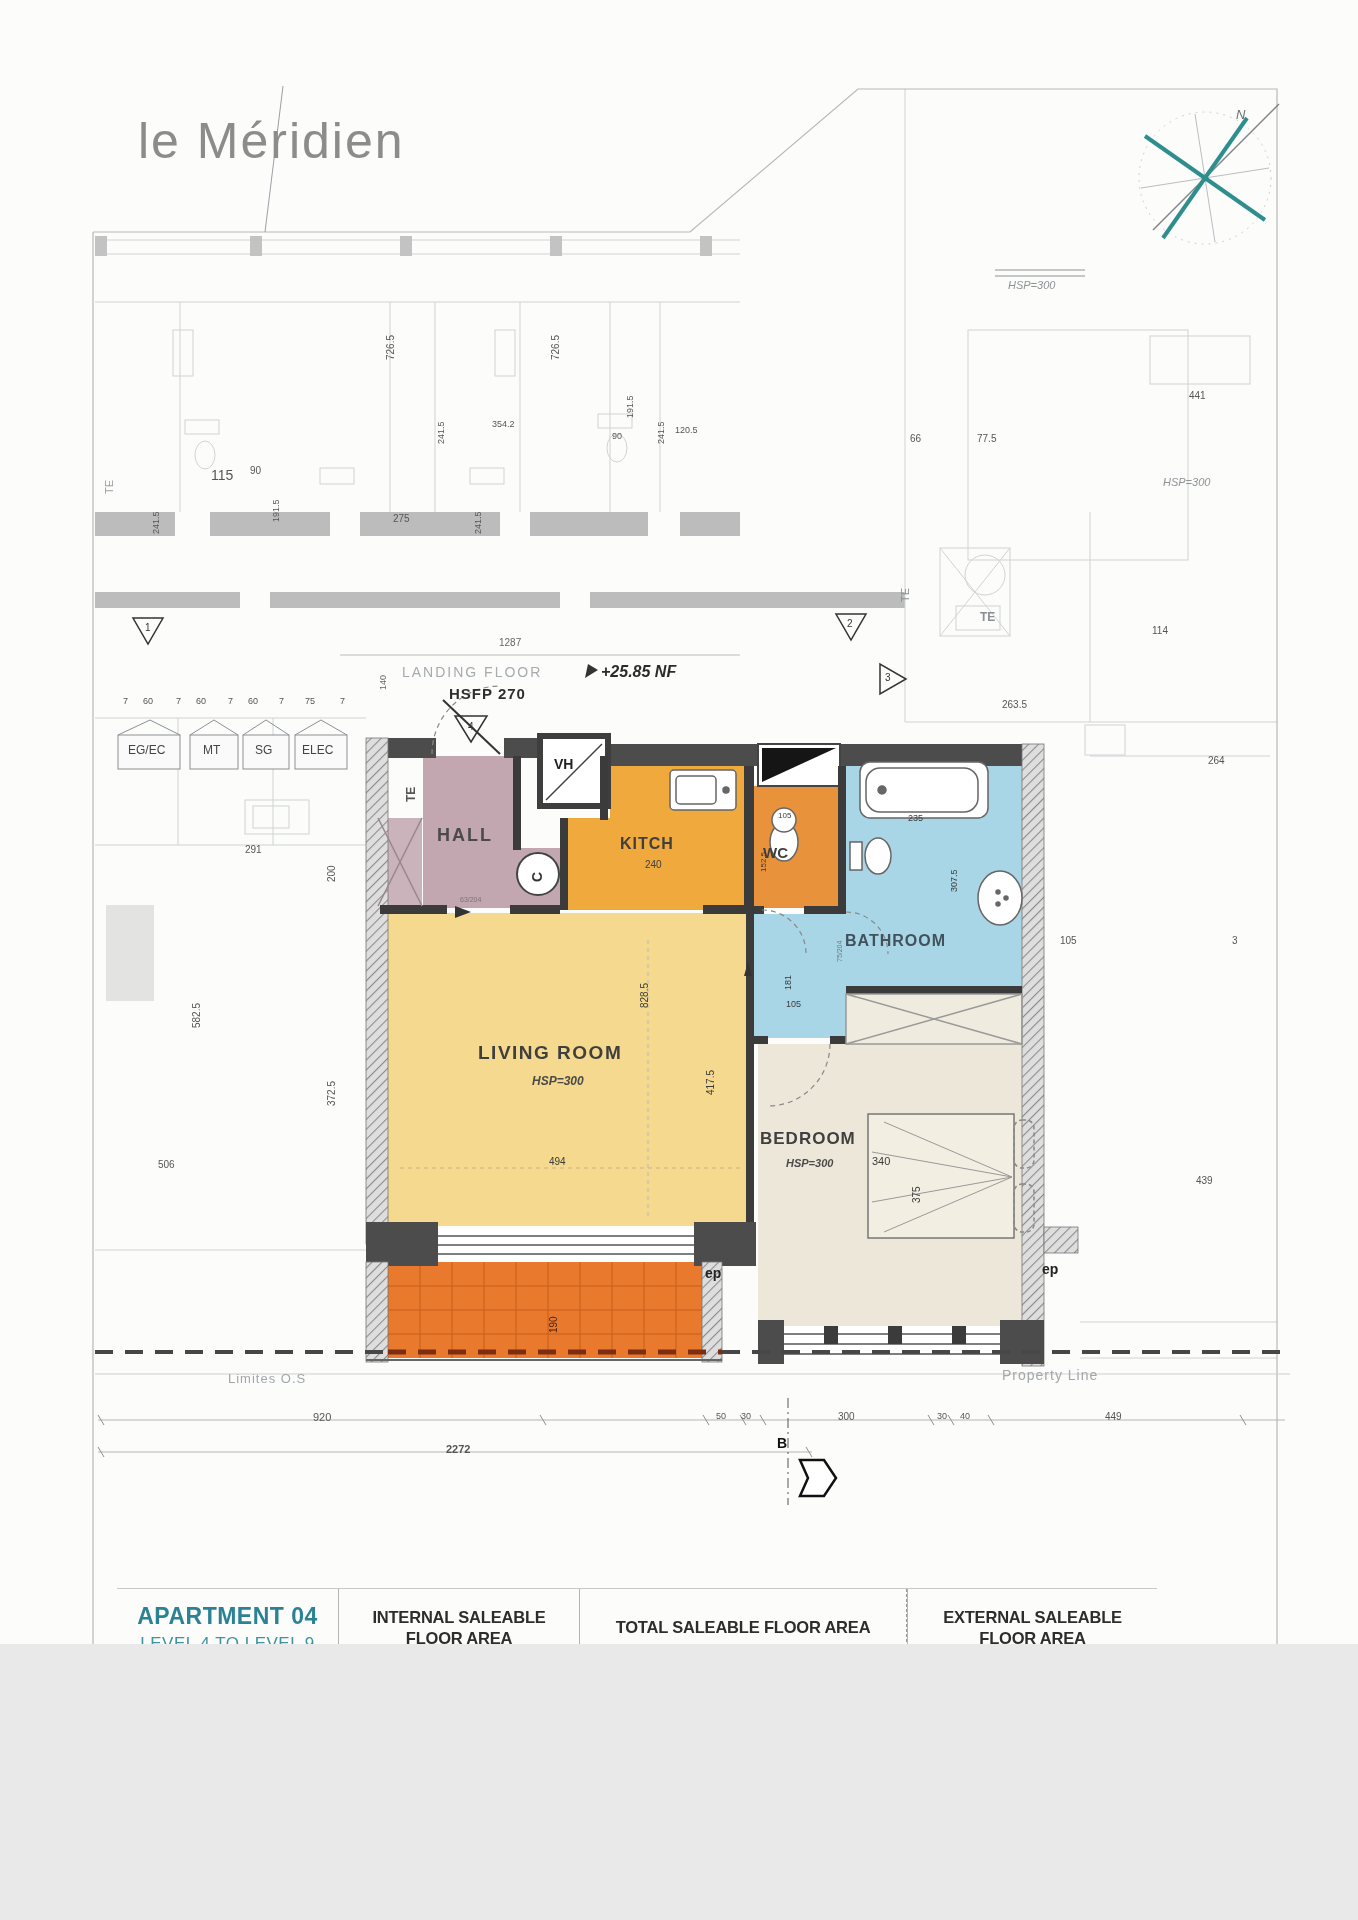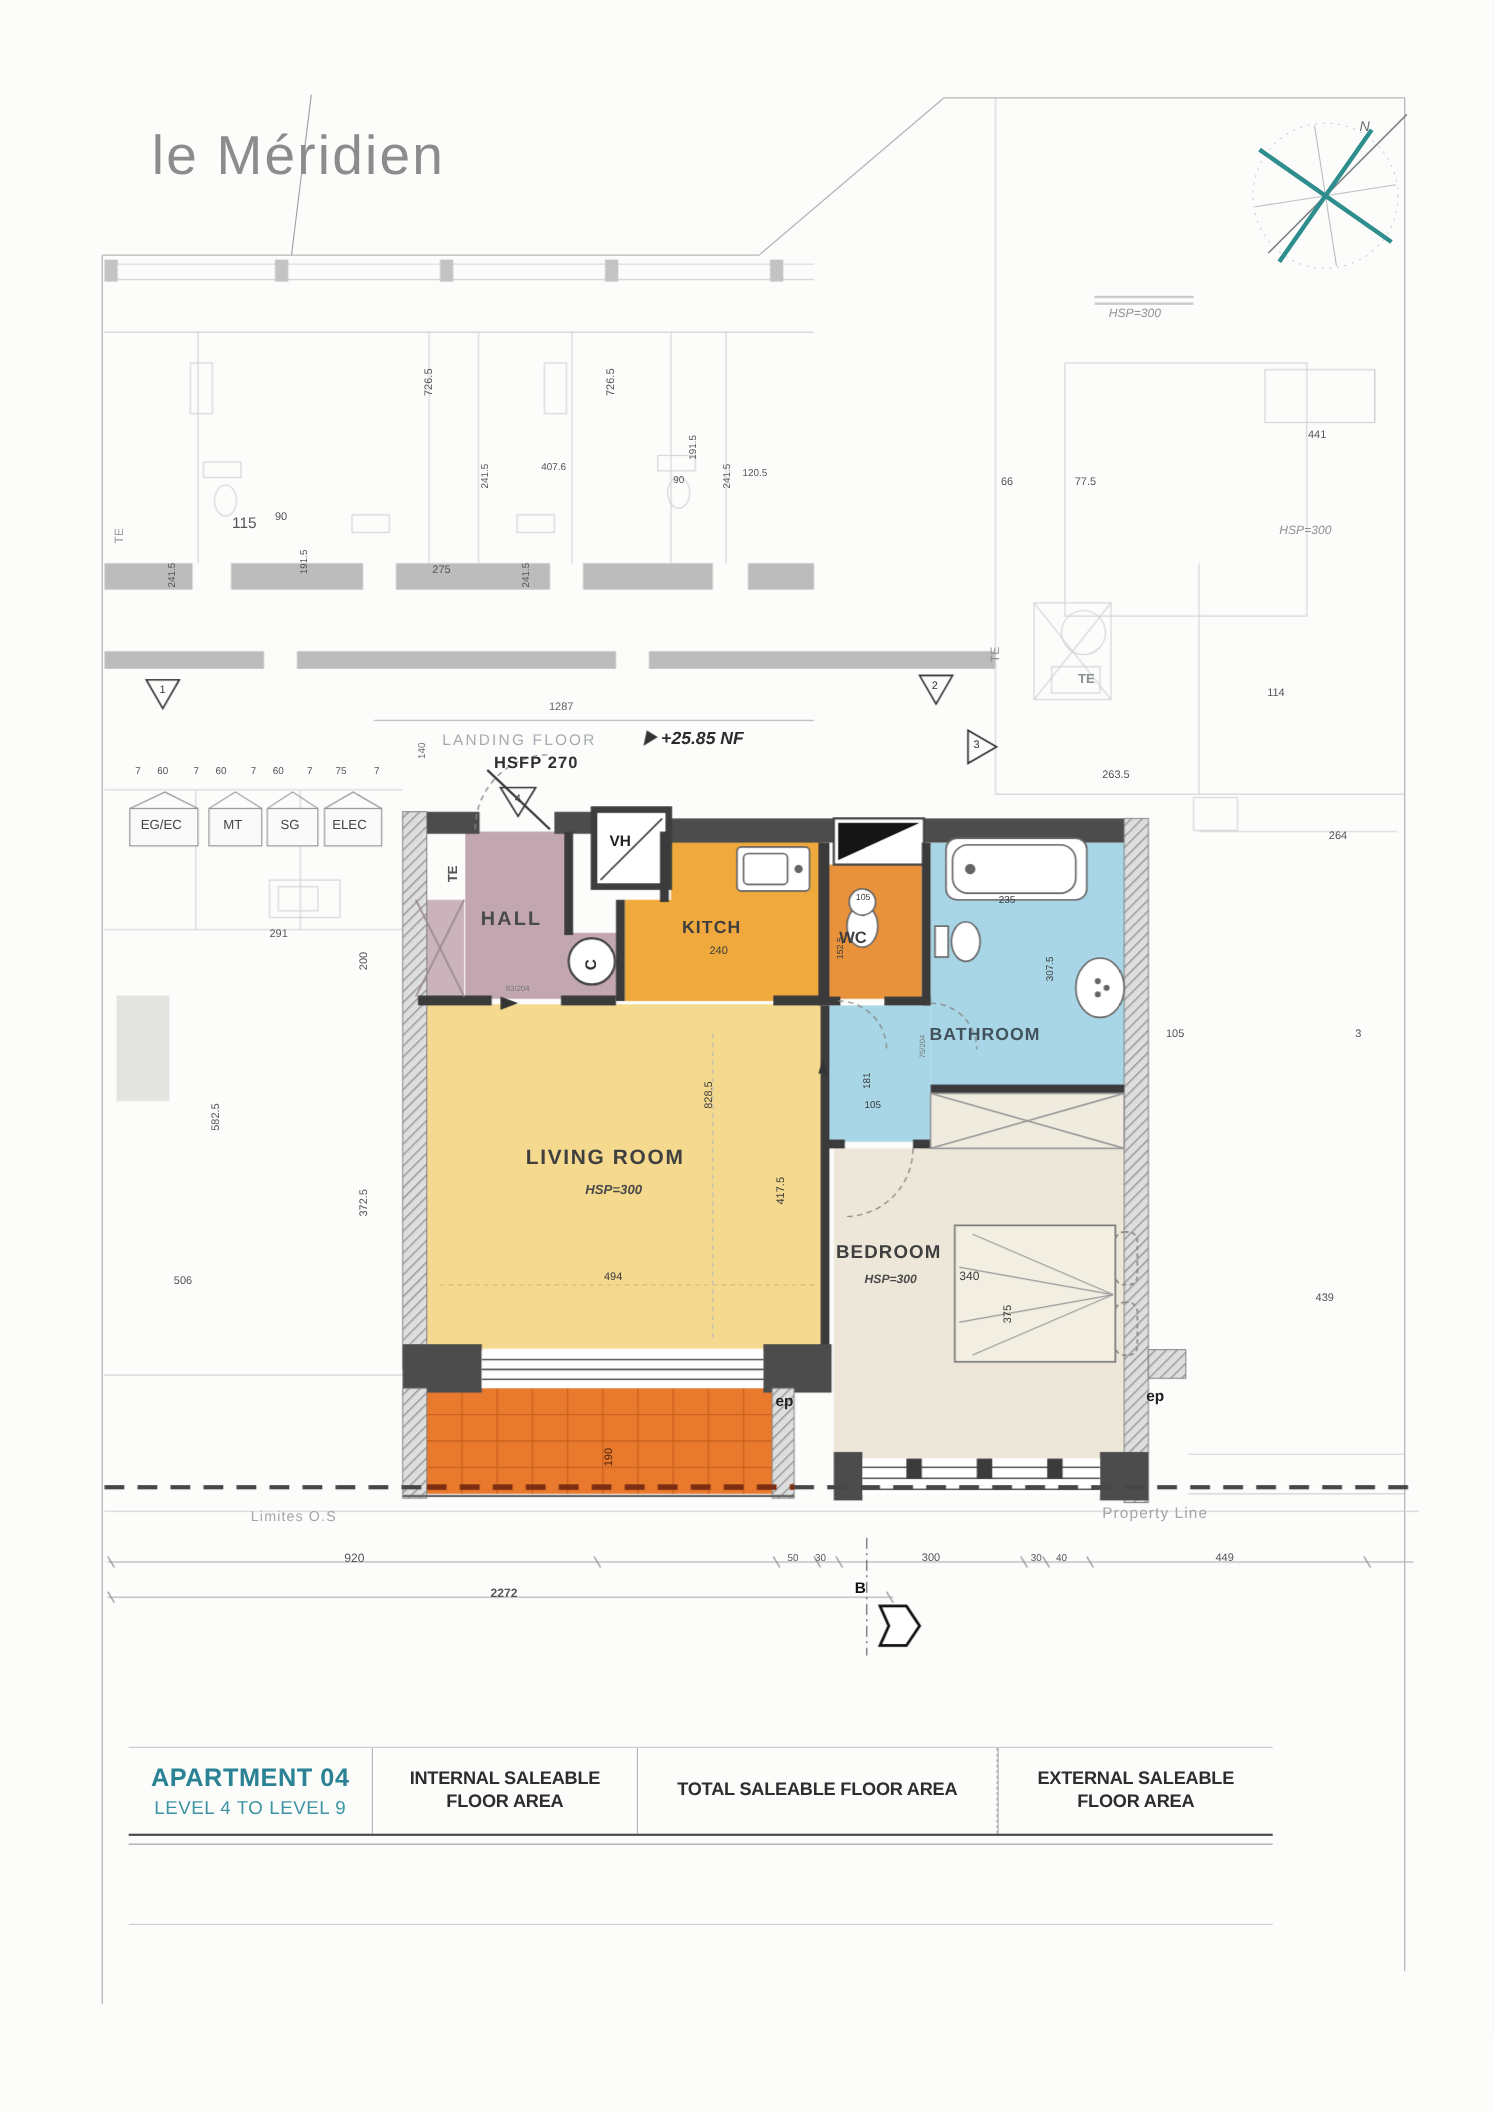--- a/index.html
+++ b/index.html
@@ -1,16 +1,16 @@
 <!DOCTYPE html>
 <html><head>
 <meta charset="utf-8">
 <style>
   html,body{margin:0;padding:0;background:#e9e9e9;}
-  #sheet{position:relative;width:1358px;height:1920px;background:#fcfcfb;overflow:hidden;
+  #sheet{position:relative;width:1358px;height:1644px;background:#fcfcfb;overflow:hidden;
          font-family:"Liberation Sans",sans-serif;}
   #plan-svg{position:absolute;left:0;top:0;}
   
   #logo{position:absolute;left:138px;top:112px;font-size:50px;color:#8c8c8c;
         letter-spacing:2px;font-weight:400;}
   
   .lbl{position:absolute;font-family:"Liberation Sans",sans-serif;color:#555;
        font-size:11px;white-space:nowrap;transform-origin:0 0;line-height:1;}
   
   #area-table{position:absolute;left:117px;top:1588px;width:1040px;
@@ -350,21 +350,21 @@
       <div class="lbl" style="left: 104px; top: 494px; font-size: 11px; color: rgb(154, 160, 166); transform: rotate(-90deg);">TE</div>
       <div class="lbl" style="left: 386px; top: 360px; font-size: 10px; transform: rotate(-90deg);">726.5</div>
       <div class="lbl" style="left: 551px; top: 360px; font-size: 10px; transform: rotate(-90deg);">726.5</div>
       <div class="lbl" style="left: 163px; top: 468px; font-size: 14px; margin-left: 48px;">115</div>
       <div class="lbl" style="left: 250px; top: 466px; font-size: 10px;">90</div>
       <div class="lbl" style="left: 272px; top: 522px; font-size: 9px; transform: rotate(-90deg);">191.5</div>
       <div class="lbl" style="left: 152px; top: 534px; font-size: 9px; transform: rotate(-90deg);">241.5</div>
       <div class="lbl" style="left: 474px; top: 534px; font-size: 9px; transform: rotate(-90deg);">241.5</div>
       <div class="lbl" style="left: 393px; top: 514px; font-size: 10px;">275</div>
       <div class="lbl" style="left: 437px; top: 444px; font-size: 9px; transform: rotate(-90deg);">241.5</div>
-      <div class="lbl" style="left: 492px; top: 420px; font-size: 9px;">407.6</div>
+      <div class="lbl" style="left: 492px; top: 420px; font-size: 9px;">354.2</div>
       <div class="lbl" style="left: 626px; top: 418px; font-size: 9px; transform: rotate(-90deg);">191.5</div>
       <div class="lbl" style="left: 612px; top: 432px; font-size: 9px;">90</div>
       <div class="lbl" style="left: 657px; top: 444px; font-size: 9px; transform: rotate(-90deg);">241.5</div>
       <div class="lbl" style="left: 675px; top: 426px; font-size: 9px;">120.5</div>
       <div class="lbl" style="left: 910px; top: 434px; font-size: 10px;">66</div>
       <div class="lbl" style="left: 977px; top: 434px; font-size: 10px;">77.5</div>
       <div class="lbl" style="left: 1189px; top: 391px; font-size: 10px;">441</div>
       <div class="lbl" style="left: 1008px; top: 280px; font-size: 11px; color: rgb(142, 146, 150); font-style: italic;">HSP=300</div>
       <div class="lbl" style="left: 1163px; top: 477px; font-size: 11px; color: rgb(142, 146, 150); font-style: italic;">HSP=300</div>
       <div class="lbl" style="left: 1152px; top: 626px; font-size: 10px;">114</div>

